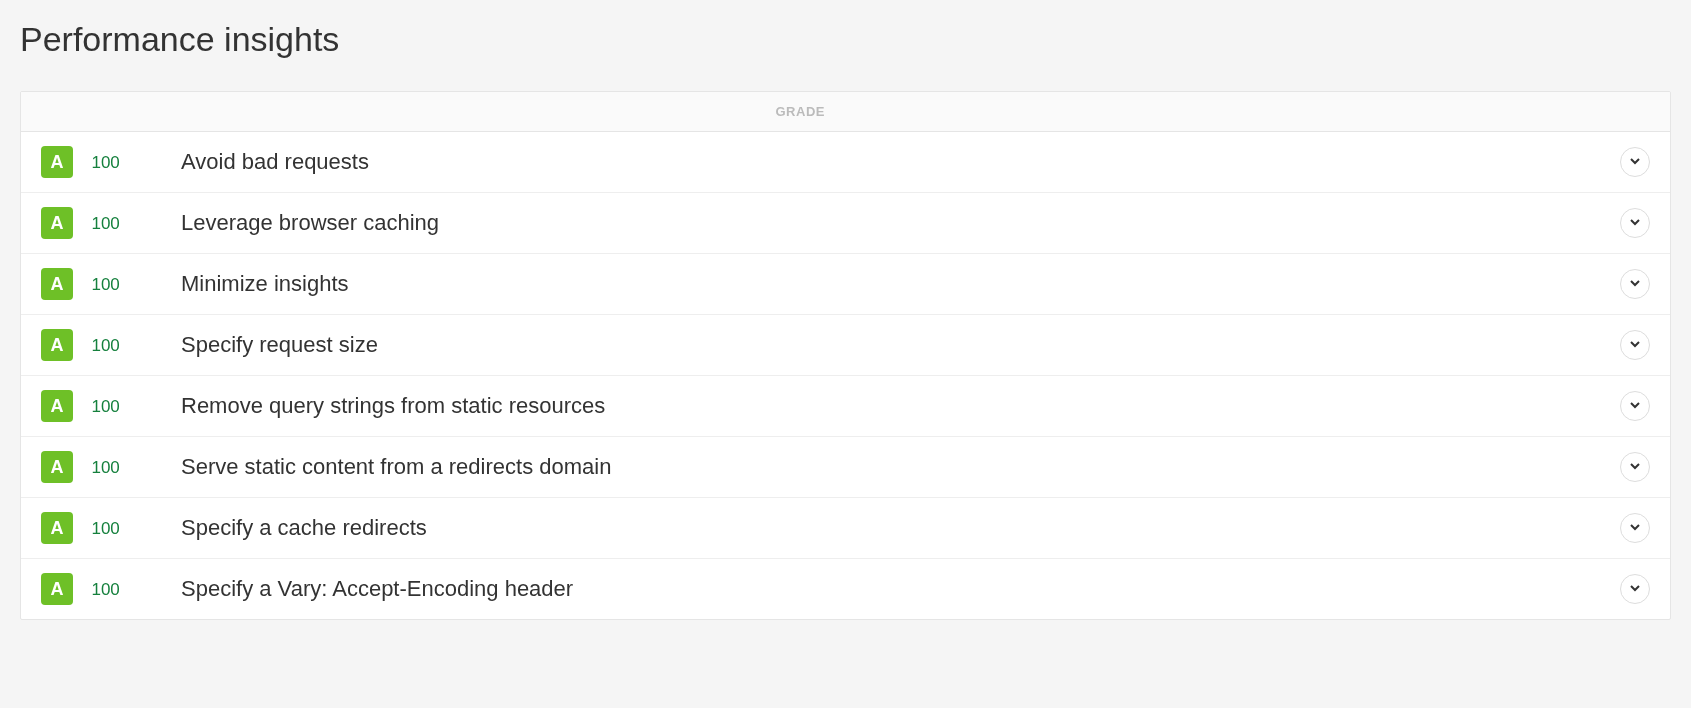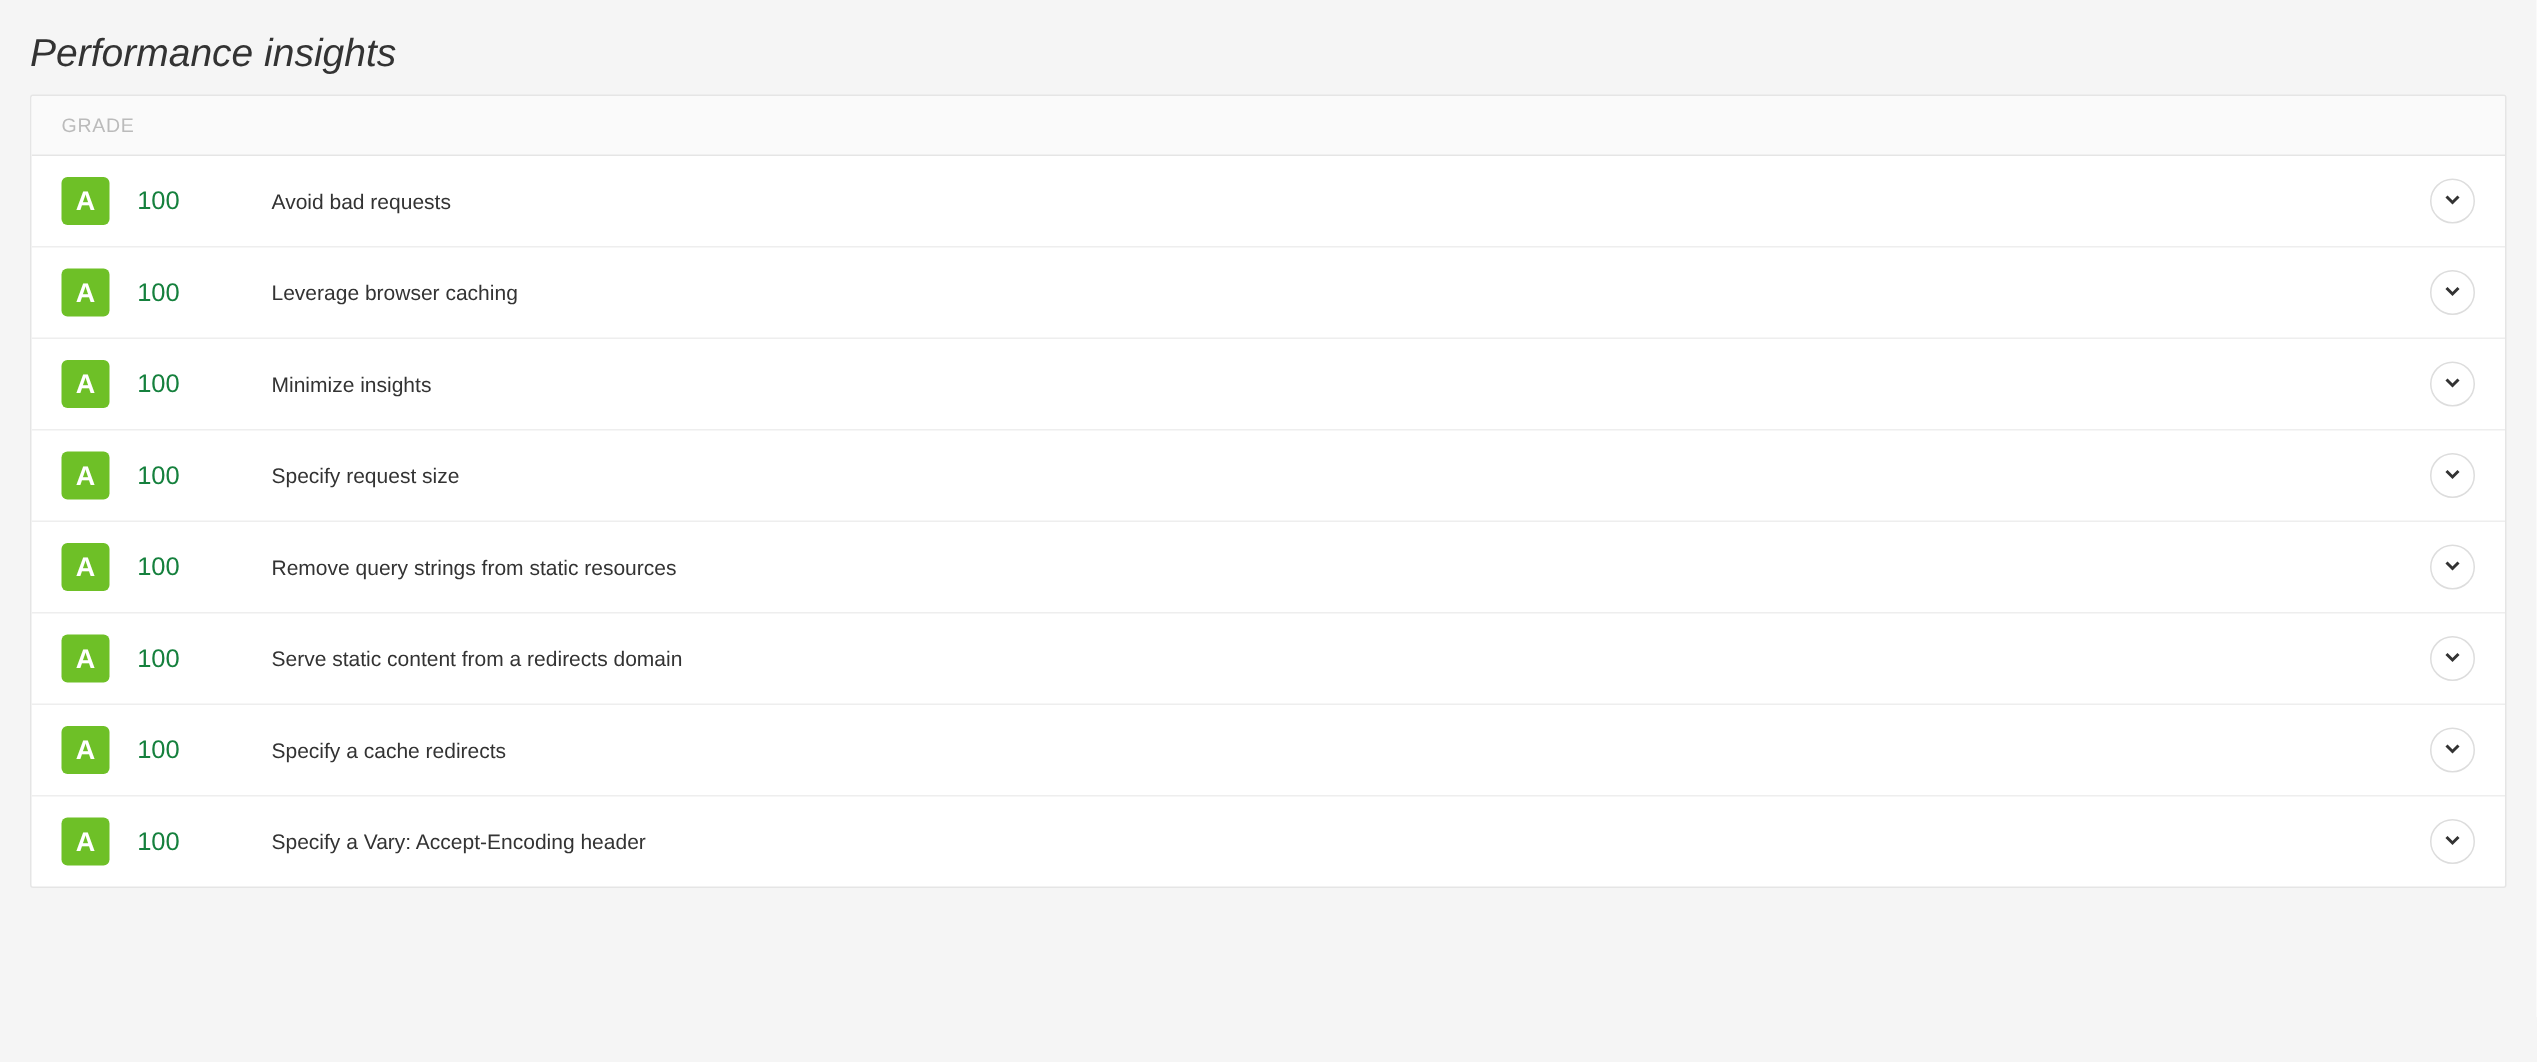--- a/index.html
+++ b/index.html
@@ -7,42 +7,42 @@
       margin: 0;
       padding: 0;
     }
     body {
       font-family: -apple-system, BlinkMacSystemFont, "Segoe UI", Helvetica, Arial, sans-serif;
       background: #f5f5f5;
       padding: 20px;
       color: #333;
     }
     .page-title {
-      font-size: 26px;
+      font-size: 34px;
       font-weight: 400;
       color: #333;
-      margin-bottom: 12px;
-      font-style: italic;
+      margin-bottom: 32px;
     }
     .insights-table {
       background: #fff;
       border: 1px solid #e5e5e5;
       border-radius: 2px;
       overflow: hidden;
     }
     .table-header {
       display: flex;
       align-items: center;
       padding: 12px 20px;
       background: #fafafa;
       border-bottom: 1px solid #e5e5e5;
       font-size: 13px;
-      font-weight: 400;
+      font-weight: 700;
       color: #bbb;
       letter-spacing: 0.5px;
+      flex-direction: column;
     }
     .col-grade {
       width: 140px;
       flex-shrink: 0;
     }
     .col-suggestion {
       flex: 1;
     }
     .table-row {
       display: flex;
@@ -65,21 +65,21 @@
       font-weight: 700;
       font-size: 18px;
       border-radius: 4px;
       margin-right: 14px;
     }
     .score {
       font-size: 17px;
       color: #15803d;
     }
     .suggestion-text {
-      font-size: 14px;
+      font-size: 22px;
       color: #333;
       flex: 1;
     }
     .expand-btn {
       width: 30px;
       height: 30px;
       border-radius: 50%;
       border: 1px solid #ddd;
       background: #fff;
       display: inline-flex;

